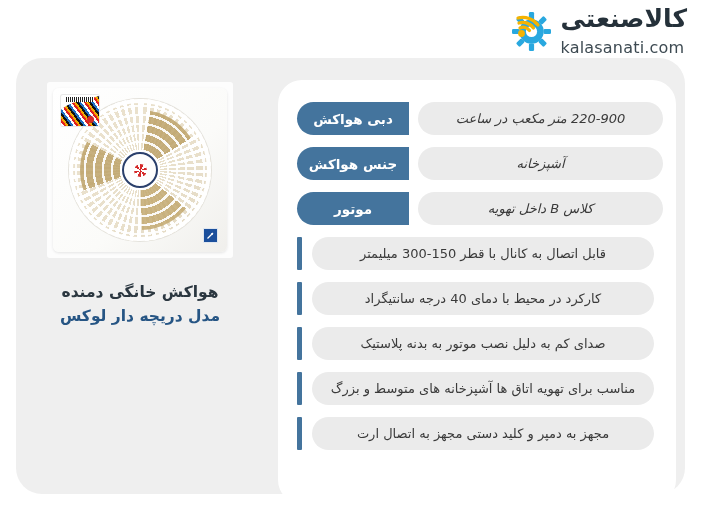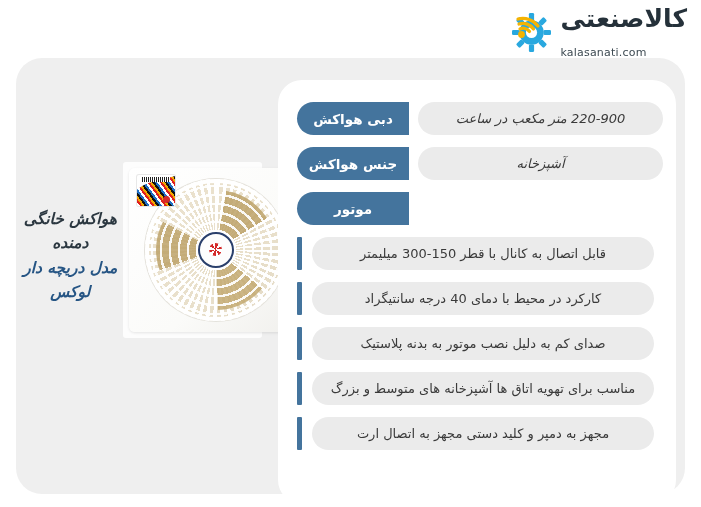--- a/index.html
+++ b/index.html
@@ -31,23 +31,23 @@
     align-items: flex-end;
     line-height: 1;
   }
   .brand-fa {
     font-size: 25px;
     font-weight: bold;
     color: #25313a;
     letter-spacing: -0.3px;
   }
   .brand-en {
-    font-size: 11px;
+    font-size: 16px;
     color: #3d4a52;
-    margin-top: 16px;
+    margin-top: 9px;
     direction: ltr;
     letter-spacing: 0.2px;
   }
   .brand-mark {
     width: 46px;
     height: 40px;
     position: relative;
   }
 
   
@@ -62,24 +62,23 @@
   }
 
   
   .product-col {
     position: absolute;
     left: 18px;
     top: 72px;
     width: 244px;
     height: 345px;
     display: flex;
-    flex-direction: row;
+    flex-direction: column;
     align-items: center;
     justify-content: flex-start;
-    font-style: italic;
   }
   .product-photo {
     position: relative;
     width: 186px;
     height: 176px;
     margin-top: 10px;
     background: #fdfdfd;
     border-radius: 3px;
   }
   .fan-body {
@@ -384,20 +383,21 @@
       <div class="spec-value">220-900 متر مکعب در ساعت</div>
     </div>
 
     <div class="spec-row labeled">
       <div class="spec-label">جنس هواکش</div>
       <div class="spec-value">آشپزخانه</div>
     </div>
 
     <div class="spec-row labeled">
       <div class="spec-label">موتور</div>
+      <div class="spec-value">کلاس B داخل تهویه</div>
     </div>
 
     <div class="spec-row bullet">
       <div class="spec-accent"></div>
       <div class="spec-value">قابل اتصال به کانال با قطر 150-300 میلیمتر</div>
     </div>
 
     <div class="spec-row bullet">
       <div class="spec-accent"></div>
       <div class="spec-value">کارکرد در محیط با دمای 40 درجه سانتیگراد</div>

